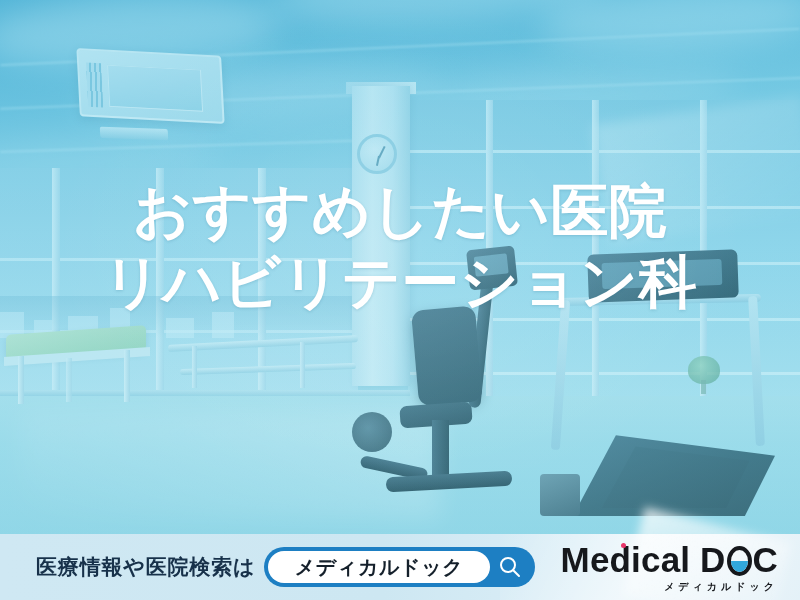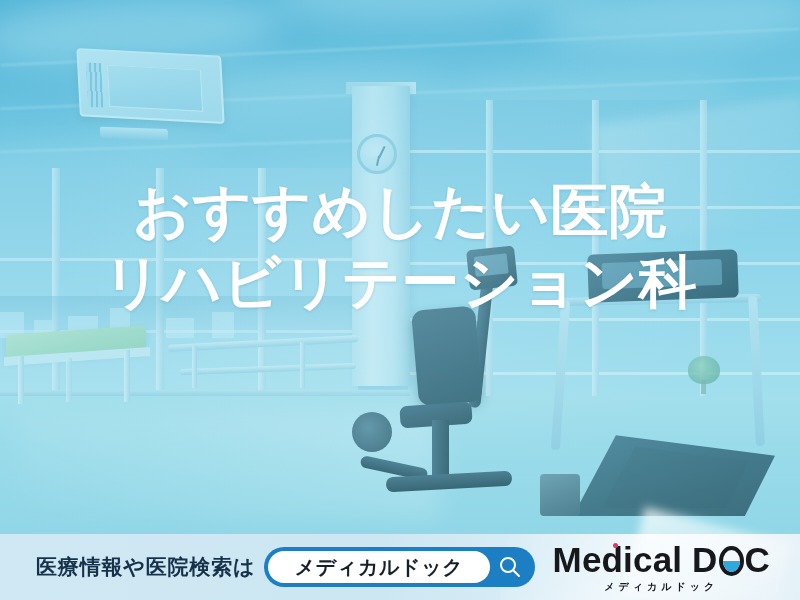--- a/index.html
+++ b/index.html
@@ -200,22 +200,22 @@
   .search-pill{position:absolute;left:264px;top:50%;transform:translateY(-50%);
                width:271px;height:40px;border-radius:21px;background:#1d7fc3;
                display:flex;align-items:center;padding:0;}
   .search-field{position:absolute;left:4px;top:4px;width:222px;height:32px;border-radius:16px;
                 background:#ffffff;display:flex;align-items:center;justify-content:center;}
   .search-text{font-size:20px;font-weight:700;color:#15202b;letter-spacing:.03em;white-space:nowrap;}
   .search-btn{position:absolute;right:10px;top:50%;transform:translateY(-50%);
               width:30px;height:30px;display:flex;align-items:center;justify-content:center;}
   .search-btn svg{display:block;}
 
-  .brand{position:absolute;right:30px;top:50%;transform:translateY(-50%);
-         text-align:center;line-height:1;}
+  .brand{position:absolute;right:22px;top:50%;transform:translateY(-50%);
+         text-align:right;line-height:1;}
   .brand-main{position:relative;font-size:35px;font-weight:700;color:#16181c;
               letter-spacing:.005em;white-space:nowrap;font-family:"Liberation Sans",sans-serif;}
   .brand-dot{position:absolute;left:60px;top:1px;width:5px;height:5px;border-radius:50%;
              background:#e8366b;}
   .doc-o{position:relative;display:inline-block;width:25px;height:30px;vertical-align:-4px;
          border:4px solid #16181c;border-radius:50%;overflow:hidden;margin:0 1px;}
   .doc-o::after{content:"";position:absolute;left:0;bottom:0;width:100%;height:50%;background:#31a8dc;}
   .brand-sub{margin-top:5px;font-size:10px;font-weight:700;color:#16181c;letter-spacing:.40em;}
 </style>
 </head>

